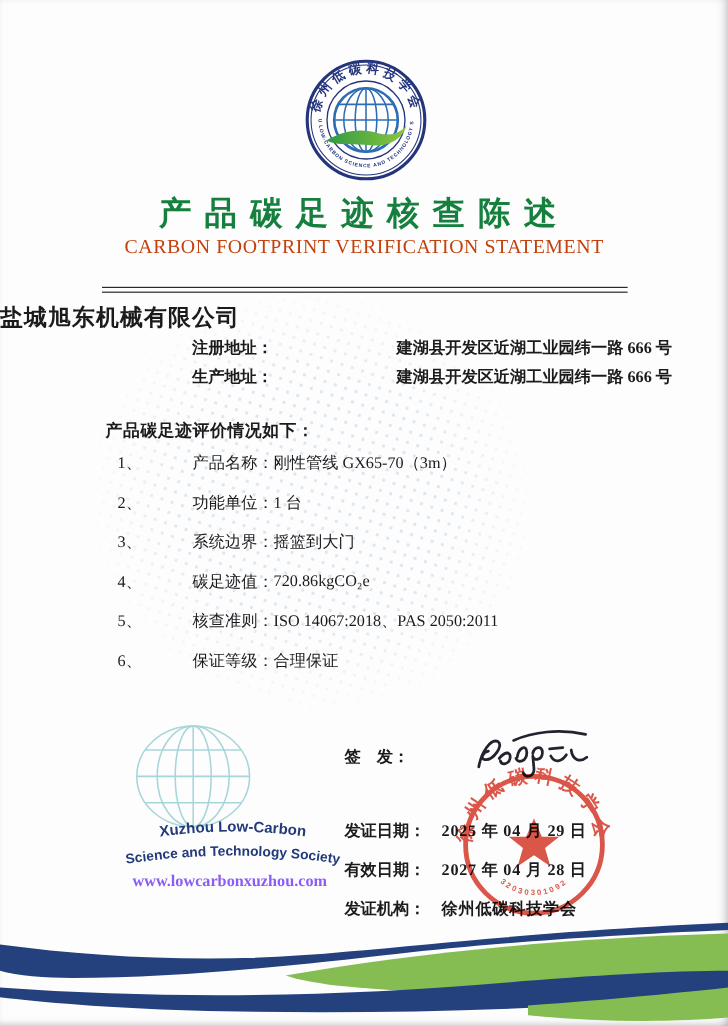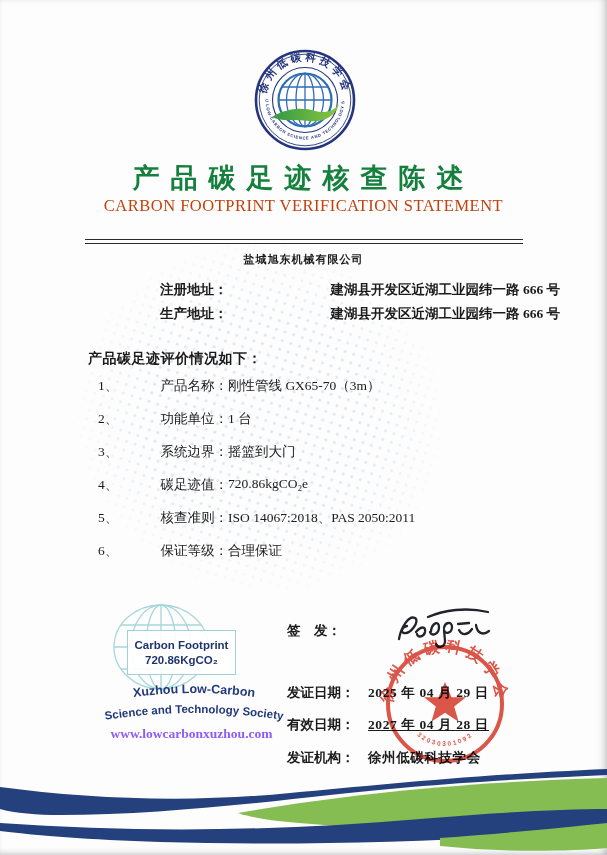--- a/index.html
+++ b/index.html
@@ -14,21 +14,21 @@
     background:radial-gradient(circle, rgba(110,155,205,.30) 1.2px, transparent 1.6px);
     background-size:9px 9px;transform:rotate(18deg);
     -webkit-mask-image:radial-gradient(ellipse at center, #000 38%, transparent 66%);
     mask-image:radial-gradient(ellipse at center, #000 38%, transparent 66%);
     opacity:.75;pointer-events:none;
   }
   .title-zh{left:0;top:160px;width:607px;text-align:center;font-size:27px;font-weight:bold;letter-spacing:11px;color:#15803d;}
   .title-en{left:0;top:196px;width:607px;text-align:center;font-size:16.5px;letter-spacing:.5px;color:#c2410c;}
   .cert-line{left:85px;top:221px;width:437px;text-align:right;font-size:11.5px;color:#1c1c1c;}
   .rule{left:85px;top:239px;width:438px;height:3px;border-top:1.5px solid #2a2a2a;border-bottom:1.2px solid #2a2a2a;}
-  .company-name{left:0;top:252px;width:607px;text-align:center;font-size:11px;font-weight:bold;letter-spacing:1px;}
+  .company-name{left:0;top:252px;width:607px;font-size:19px;font-weight:bold;letter-spacing:1px;}
   .addr-row{left:160px;top:0;width:400px;font-size:13.5px;font-weight:bold;display:flex;justify-content:space-between;}
   .addr-row .lbl{width:72px;}
   .addr-row .val{margin-left:14px;white-space:nowrap;}
   .section-heading{left:88px;top:350px;font-size:14px;font-weight:bold;letter-spacing:.5px;}
   .item-row{left:98px;width:430px;display:flex;font-size:13.5px;}
   .item-row .no{width:34px;}
   .item-row .lbl{width:96px;text-align:right;}
   .item-row .val{white-space:nowrap;}
   .badge-box{left:127px;top:630px;width:107px;height:43px;background:rgba(255,255,255,.92);
     border:1.5px solid #9fd2d8;display:flex;flex-direction:column;align-items:center;justify-content:center;
@@ -131,24 +131,20 @@
     <g stroke="#a7d6da" fill="none" stroke-width="1.3">
       <ellipse cx="50" cy="45" rx="47" ry="42"></ellipse>
       <ellipse cx="50" cy="45" rx="30" ry="42"></ellipse>
       <ellipse cx="50" cy="45" rx="15" ry="42"></ellipse>
       <line x1="50" y1="3" x2="50" y2="87"></line>
       <line x1="10" y1="23" x2="90" y2="23"></line>
       <line x1="3" y1="45" x2="97" y2="45"></line>
       <line x1="10" y1="67" x2="90" y2="67"></line>
     </g>
   </svg>
-  <div class="abs badge-box">
-    <div class="l1">Carbon Footprint</div>
-    <div class="l2">720.86KgCO₂</div>
-  </div>
   <svg class="abs" style="left:92px;top:678px;" width="205" height="48" viewBox="0 0 205 48">
     <defs>
       <path id="badge-arc1" d="M 22,22 Q 102,8 182,22" fill="none"></path>
       <path id="badge-arc2" d="M 6,43 Q 102,27 198,43" fill="none"></path>
     </defs>
     <text font-size="12.5" font-weight="bold" fill="#223a7c" font-family="'Liberation Sans','DejaVu Sans',sans-serif">
       <textPath href="#badge-arc1" startOffset="50%" text-anchor="middle">Xuzhou Low-Carbon</textPath>
     </text>
     <text font-size="11.5" font-weight="bold" fill="#223a7c" font-family="'Liberation Sans','DejaVu Sans',sans-serif">
       <textPath href="#badge-arc2" startOffset="50%" text-anchor="middle">Science and Technology Society</textPath>
@@ -167,21 +163,21 @@
       <path d="M52,27 C53,21 60,20 60,26 C60,32 53,34 52,29 L53,40 C53,46 46,48 44,43"></path>
       <path d="M66,23 L77,22 M67,29 C70,35 76,34 80,28"></path>
       <path d="M84,24 C85,32 91,35 97,30"></path>
     </g>
   </svg>
 
   <div class="abs issue-label" style="top:684px;">发证日期：</div>
   <div class="abs issue-value" style="top:684px;">2025 年 04 月 29 日</div>
 
   <div class="abs issue-label" style="top:716px;">有效日期：</div>
-  <div class="abs issue-value" style="top:716px;text-decoration:underline;">2027 年 04 月 28 日</div>
+  <div class="abs issue-value" style="top:716px;">2027 年 04 月 28 日</div>
 
   <div class="abs issue-label" style="top:749px;">发证机构：</div>
   <div class="abs issue-value" style="top:749px;">徐州低碳科技学会</div>
 
   <svg class="abs stamp" width="142" height="142" viewBox="-71 -71 142 142">
     <defs>
       <path id="stamp-arc" d="M -45,27 A 52.5,52.5 0 1 1 45,27" fill="none"></path>
       <path id="stamp-serial-arc" d="M -37,20 A 42,42 0 0 0 37,20" fill="none"></path>
     </defs>
     <g opacity="0.85">

